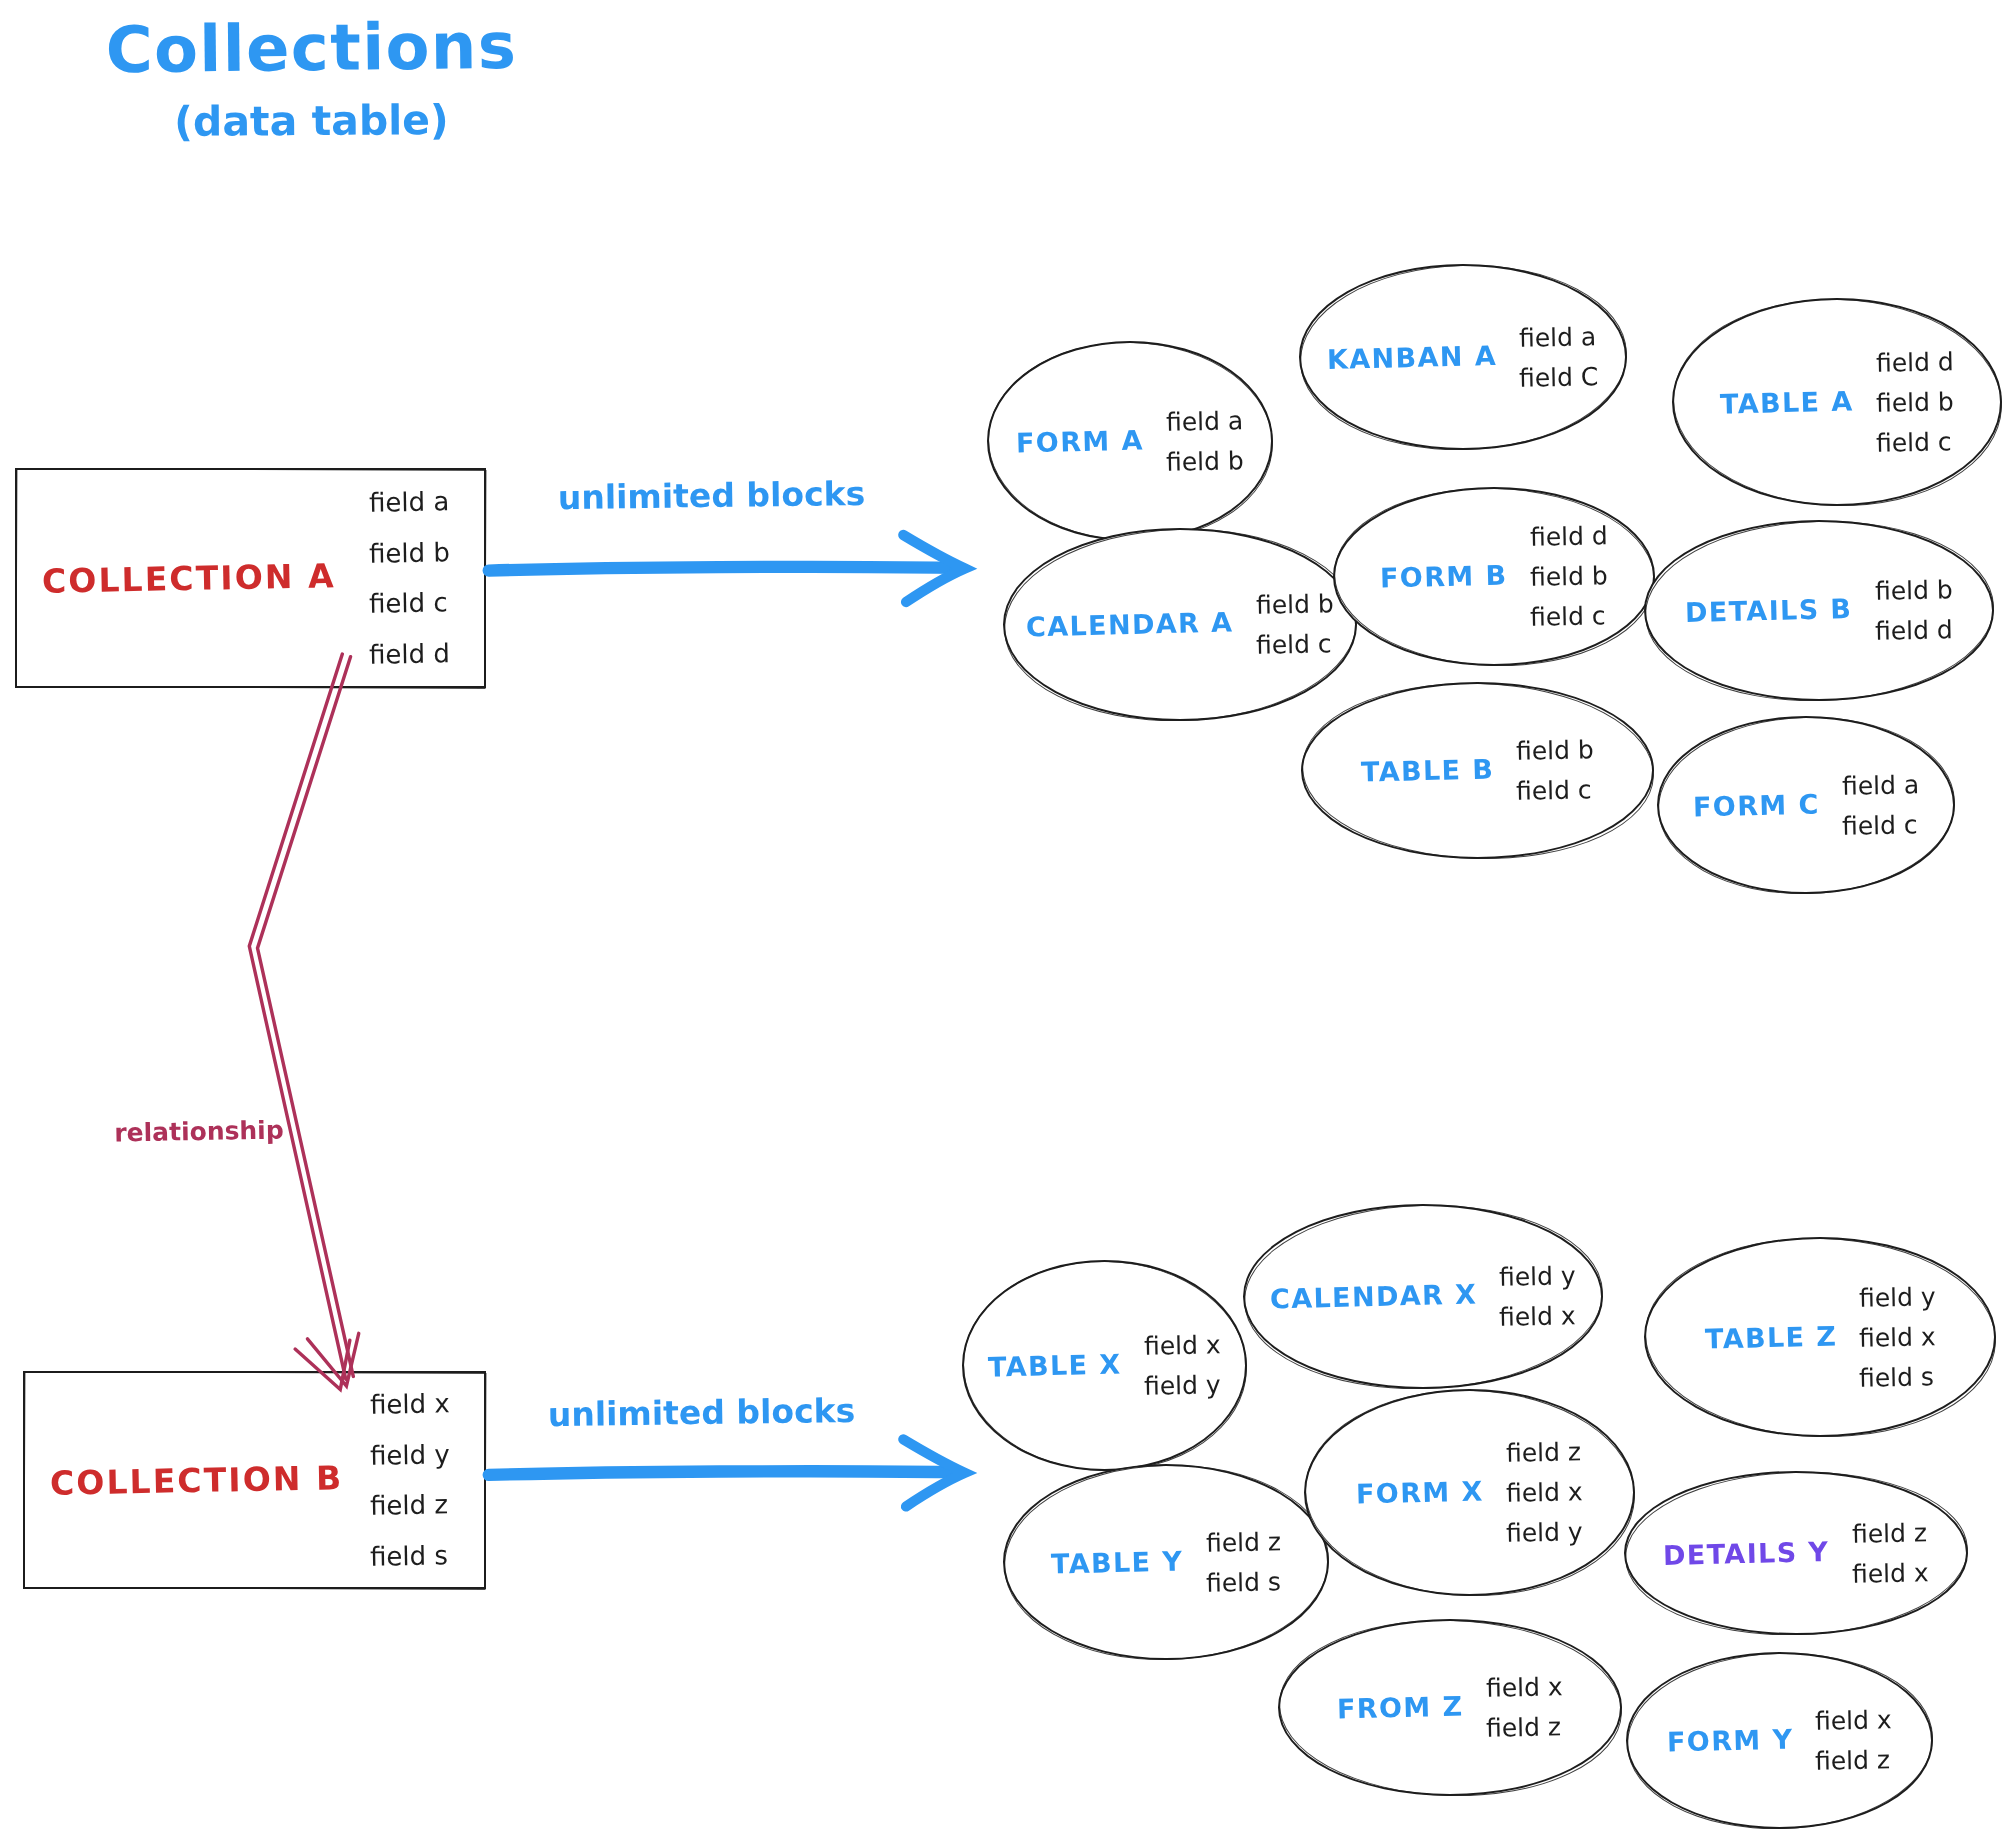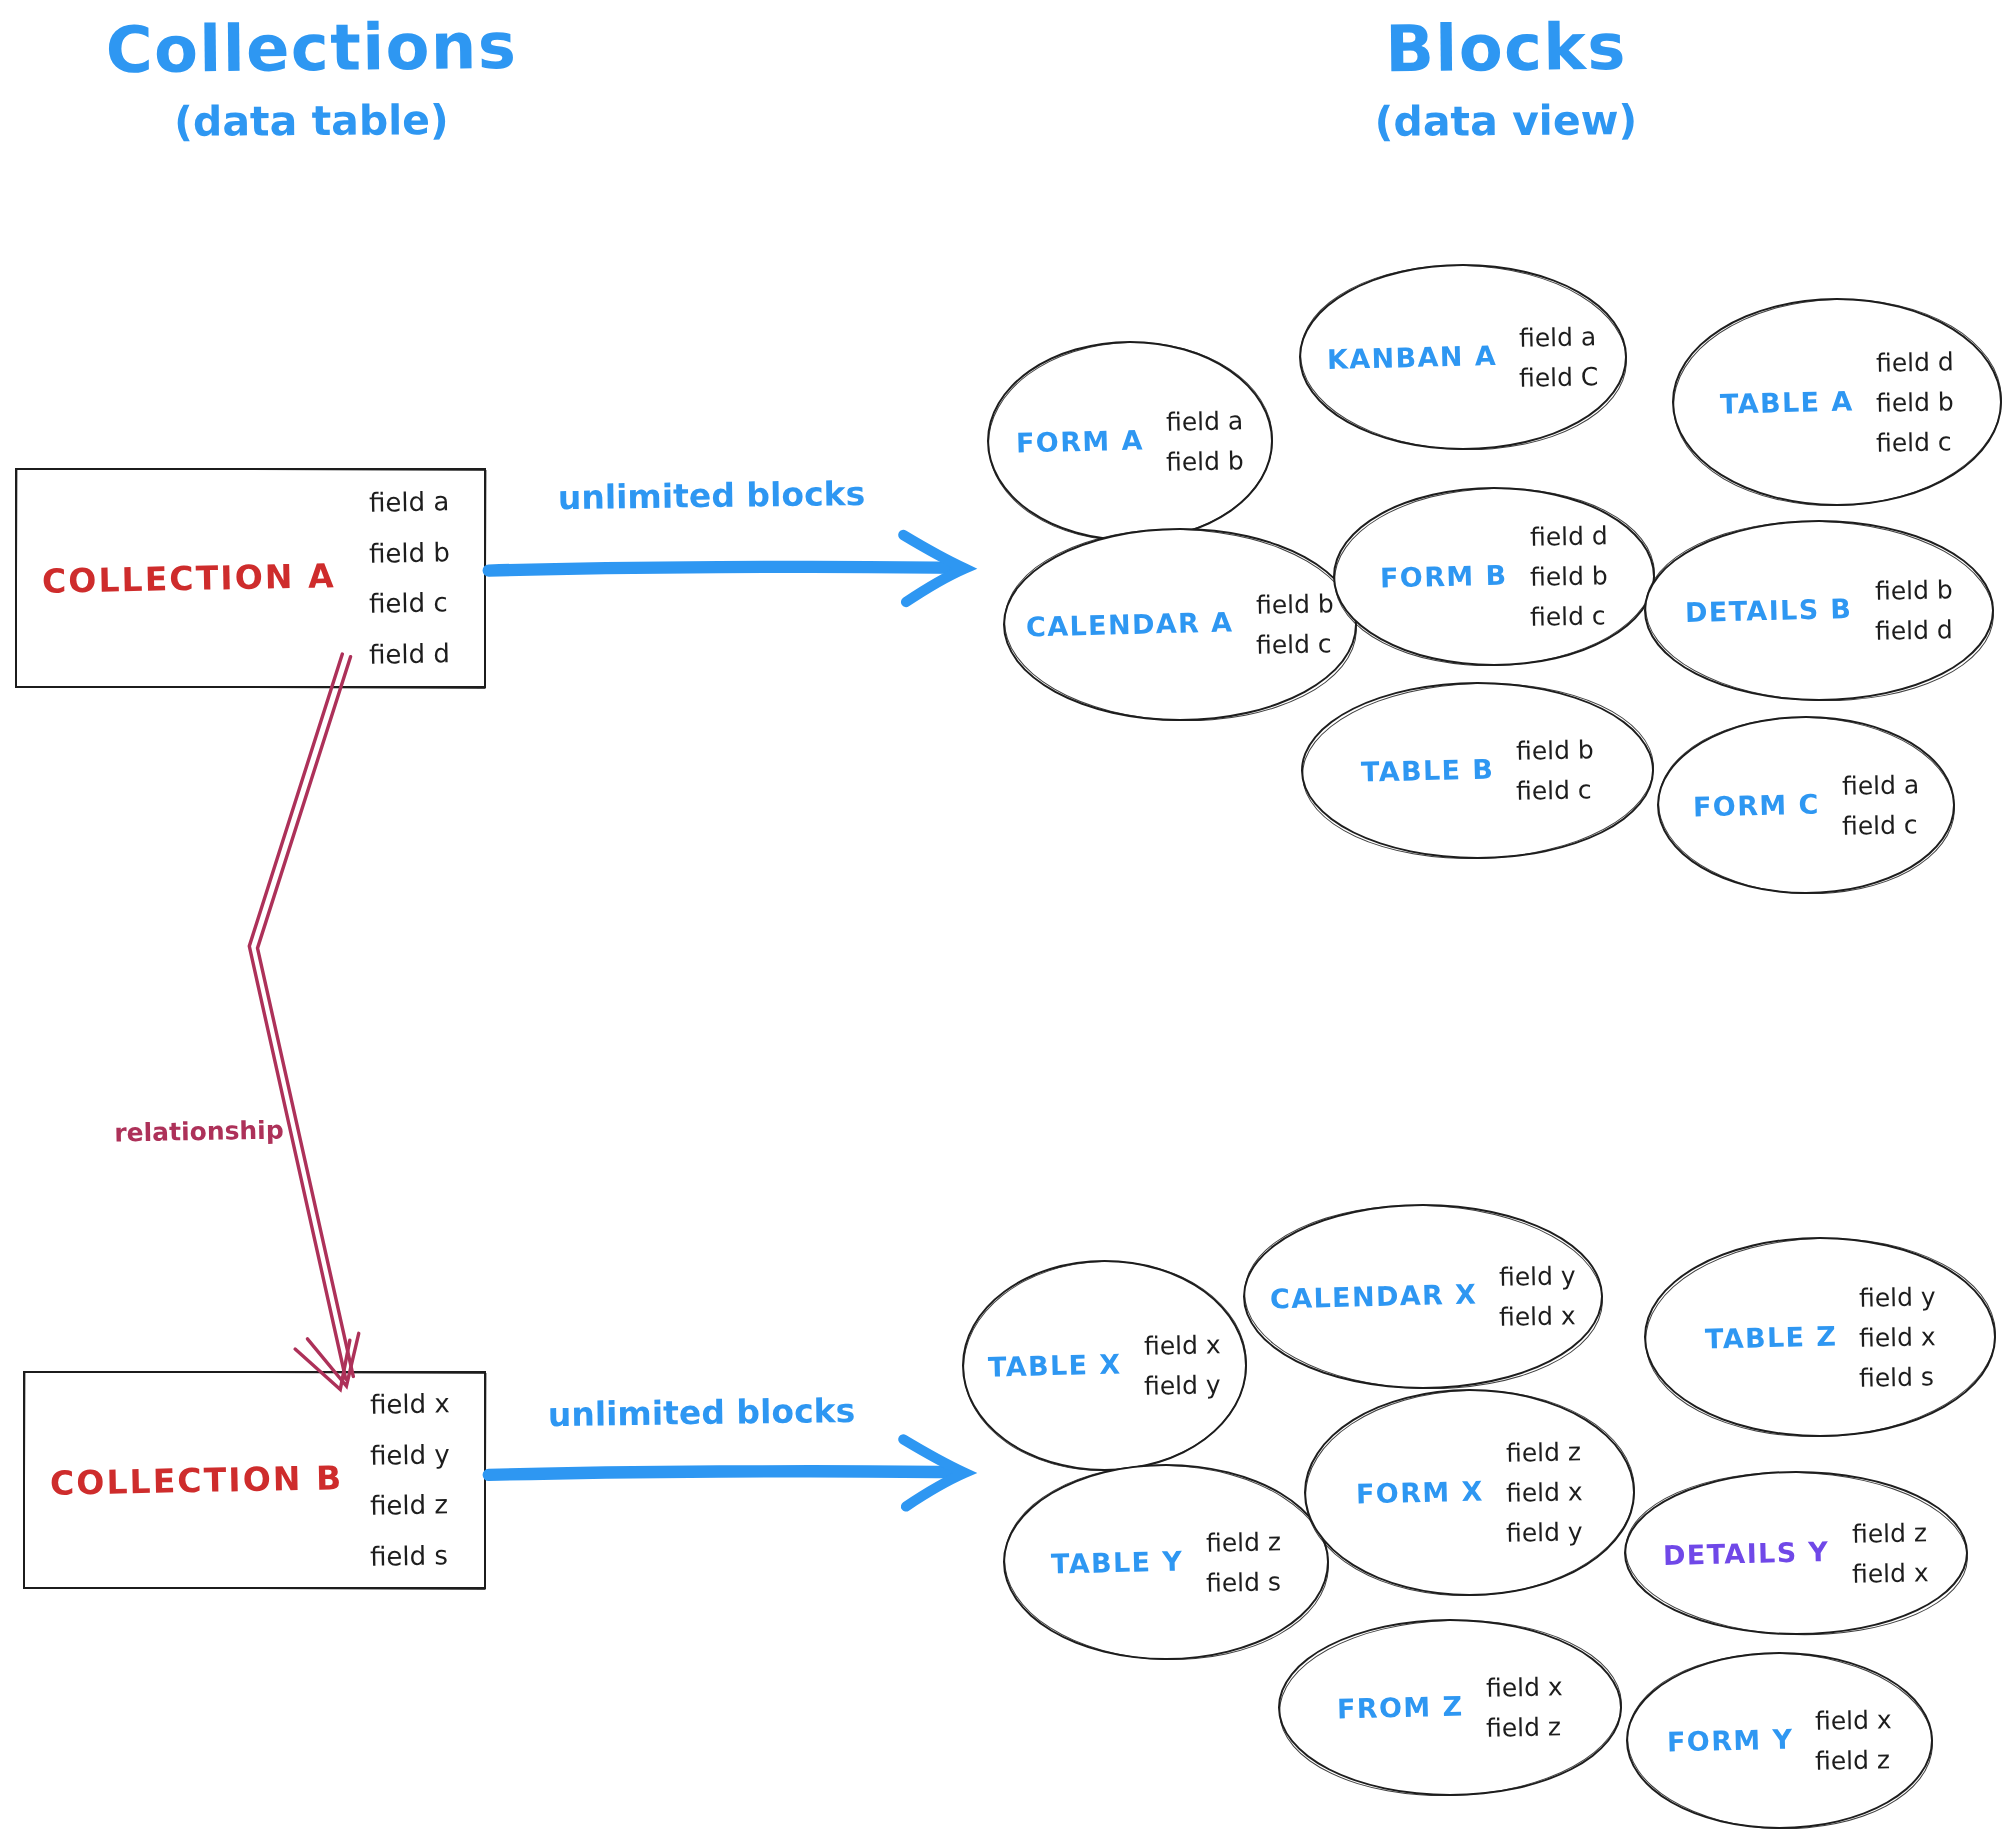--- a/index.html
+++ b/index.html
@@ -61,24 +61,20 @@
       <path d="M512 960 L376 1386 L516 2012"></path>
       <path d="M449 1957 L506 2026 L524 1949"></path>
       <path d="M431 1972 L497 2031 L511 1959"></path>
     </g>
   </svg>
 
   <div class="title-group" style="left:41px;top:11px;width:541px;">
     <div class="big-title">Collections</div>
     <div class="sub-title">(data table)</div>
   </div>
-  <div class="title-group" style="left:1239px;top:11px;width:534px;">
-    <div class="big-title">Blocks</div>
-    <div class="sub-title">(data view)</div>
-  </div>
 
   <div class="cbox" style="left:15px;top:468px;width:471px;height:220px;">
     <div class="cname">COLLECTION A</div>
     <div class="cfields">
       <span>field a</span>
       <span>field b</span>
       <span>field c</span>
       <span>field d</span>
     </div>
   </div>

